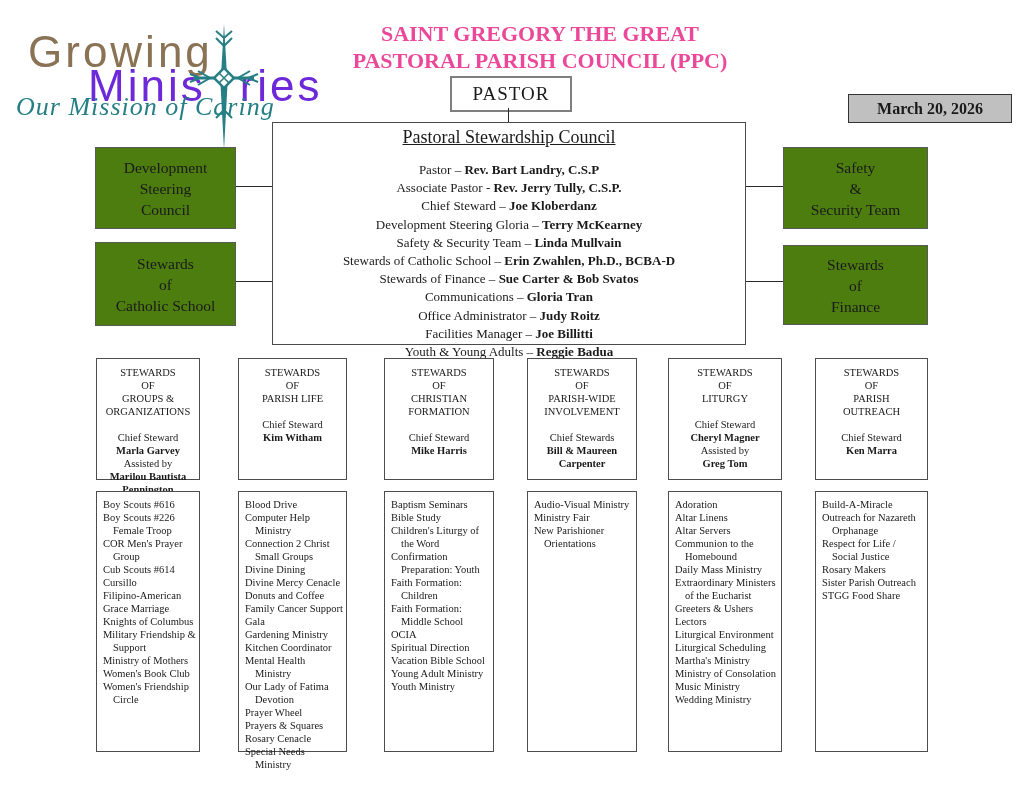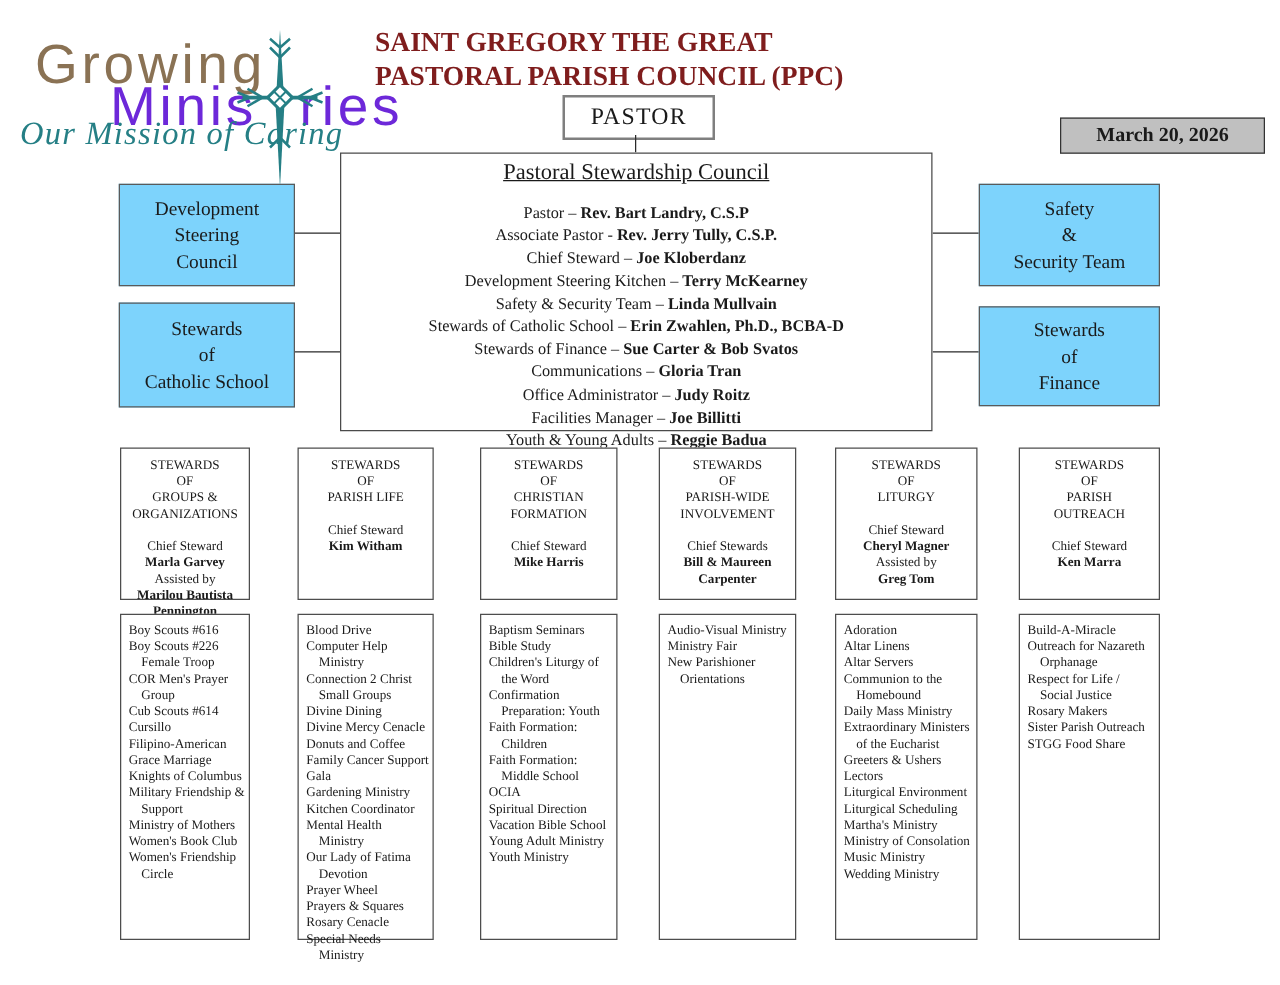--- a/index.html
+++ b/index.html
@@ -10,36 +10,36 @@
   
   .logo-word1{position:absolute;left:28px;top:30px;font-family:"Liberation Sans",sans-serif;
     font-size:44px;line-height:44px;color:#8a7254;letter-spacing:3px;}
   .logo-word2{position:absolute;left:88px;top:64px;font-family:"Liberation Sans",sans-serif;
     font-size:44px;line-height:44px;color:#6d28d9;letter-spacing:3px;white-space:nowrap;}
   .cross-slot{display:inline-block;width:34px;position:relative;height:44px;vertical-align:bottom;}
   .cross-slot svg{position:absolute;left:-18px;top:-42px;}
   .logo-tagline{position:absolute;left:16px;top:92px;font-size:26px;line-height:30px;
     font-style:italic;color:#257f85;letter-spacing:1px;}
   
-  .main-title{position:absolute;left:300px;top:20px;width:480px;text-align:left;
-    font-weight:bold;font-size:22px;line-height:27px;color:#7f1d1d;}
+  .main-title{position:absolute;left:300px;top:20px;width:480px;text-align:center;
+    font-weight:bold;font-size:22px;line-height:27px;color:#ec4899;}
   .pastor-box{position:absolute;left:450px;top:76px;width:118px;height:32px;
     border:2px solid #7f7f7f;display:flex;align-items:center;justify-content:center;
     font-size:19px;letter-spacing:1px;background:#fff;text-align:center;}
   .date-box{position:absolute;left:848px;top:94px;width:162px;height:27px;background:#c0c0c0;
     border:1px solid #333;display:flex;align-items:center;justify-content:center;
     font-weight:bold;font-size:16px;}
   
   .council-box{position:absolute;left:272px;top:122px;width:474px;height:223px;
     border:1px solid #4a4a4a;background:#fff;text-align:center;padding-top:3px;box-sizing:border-box;}
   .council-title{font-size:18px;text-decoration:underline;line-height:23px;margin-bottom:12px;}
   .member{font-size:13px;line-height:18.2px;white-space:nowrap;}
   .member b{font-weight:bold;}
   
-  .side-box{position:absolute;border:1px solid #5a5a5a;background:#7dd3fc;display:flex;
+  .side-box{position:absolute;border:1px solid #5a5a5a;background:#4d7c0f;display:flex;
     align-items:center;justify-content:center;text-align:center;font-size:15.5px;
     line-height:21px;white-space:pre-line;box-sizing:border-box;}
   .sb0{left:95px;top:147px;width:141px;height:82px;}
   .sb1{left:95px;top:242px;width:141px;height:84px;}
   .sb2{left:783px;top:147px;width:145px;height:82px;}
   .sb3{left:783px;top:245px;width:145px;height:80px;}
   
   .line{position:absolute;background:#2a2a2a;}
   .v-pastor{left:508px;top:108px;width:1px;height:14px;}
   .h-l1{left:236px;top:186px;width:36px;height:1px;}
@@ -95,21 +95,21 @@
   <div class="line h-l2"></div>
   <div class="line h-r1"></div>
   <div class="line h-r2"></div>
 
   <div class="council-box">
     <div class="council-title">Pastoral Stewardship Council</div>
     <div>
         <div class="member"><span>Pastor – </span><b>Rev. Bart Landry, C.S.P</b></div>
         <div class="member"><span>Associate Pastor - </span><b>Rev. Jerry Tully, C.S.P.</b></div>
         <div class="member"><span>Chief Steward – </span><b>Joe Kloberdanz</b></div>
-        <div class="member"><span>Development Steering Kitchen – </span><b>Terry McKearney</b></div>
+        <div class="member"><span>Development Steering Gloria – </span><b>Terry McKearney</b></div>
         <div class="member"><span>Safety &amp; Security Team – </span><b>Linda Mullvain</b></div>
         <div class="member"><span>Stewards of Catholic School – </span><b>Erin Zwahlen, Ph.D., BCBA-D</b></div>
         <div class="member"><span>Stewards of Finance – </span><b>Sue Carter &amp; Bob Svatos</b></div>
         <div class="member"><span>Communications – </span><b>Gloria Tran</b></div>
         <div class="member"><span>Office Administrator – </span><b>Judy Roitz</b></div>
         <div class="member"><span>Facilities Manager – </span><b>Joe Billitti</b></div>
         <div class="member"><span>Youth &amp; Young Adults – </span><b>Reggie Badua</b></div>
       </div>
   </div>
 

